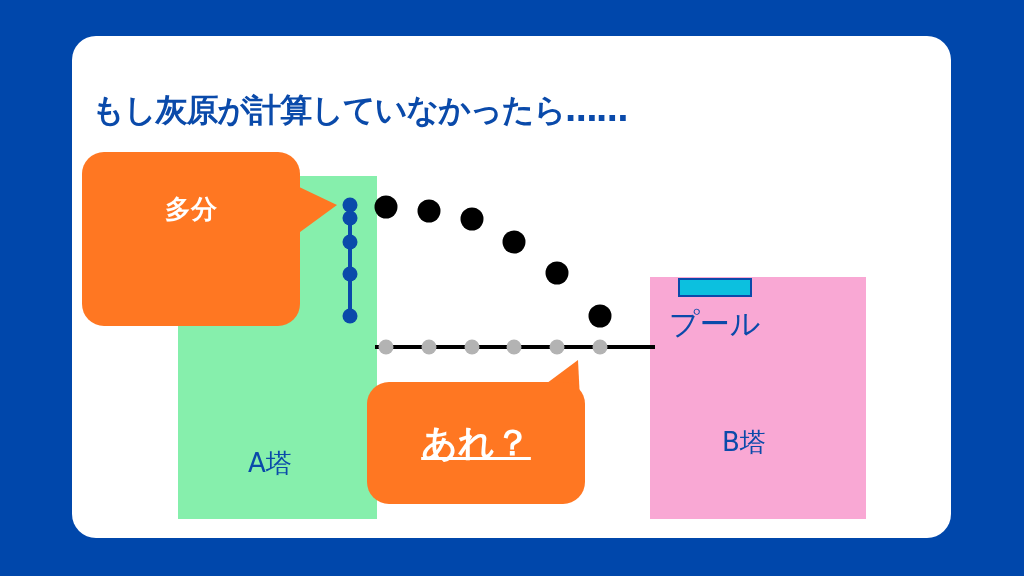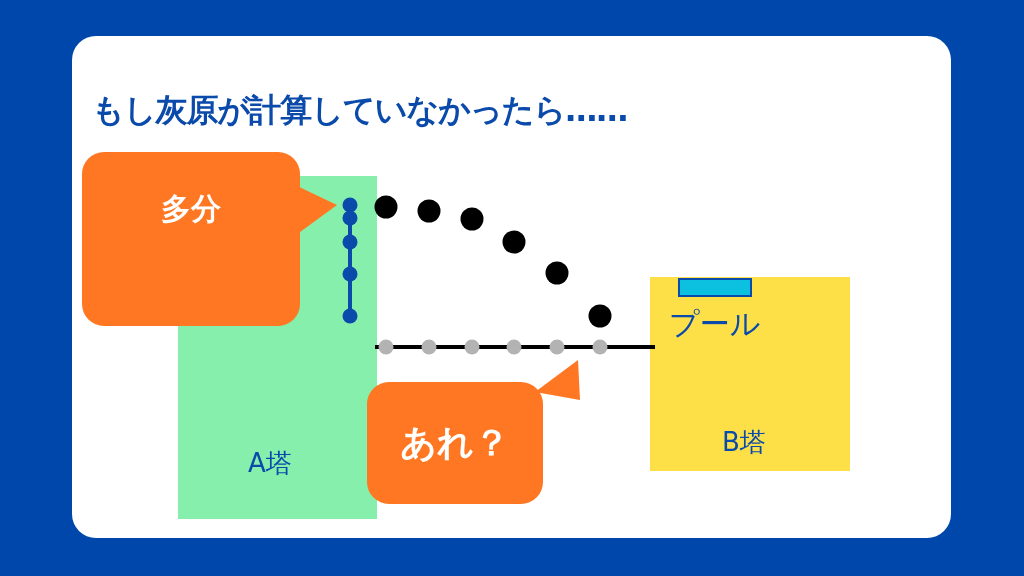--- a/index.html
+++ b/index.html
@@ -1,27 +1,27 @@
 <!DOCTYPE html>
 <html><head>
 <meta charset="utf-8">
 <style>
   html,body{margin:0;padding:0;}
   body{width:1024px;height:576px;background:#0047ab;position:relative;overflow:hidden;font-family:"DejaVu Sans","Liberation Sans",sans-serif;}
   .card{position:absolute;left:72px;top:36px;width:879px;height:502px;background:#ffffff;border-radius:24px;}
   .title{position:absolute;left:92px;top:80px;font-size:32px;font-weight:bold;color:#0a4aaa;letter-spacing:-1px;white-space:nowrap;line-height:60px;}
   .tower-a{position:absolute;left:178px;top:176px;width:199px;height:343px;background:#86efac;}
-  .tower-b{position:absolute;left:650px;top:277px;width:200px;height:194px;background:#fde047;}
+  .tower-b{position:absolute;left:650px;top:277px;width:200px;height:242px;background:#f9a8d4;padding-left:16px;}
   .tower-label{position:absolute;font-size:26px;color:#0a4aaa;white-space:nowrap;}
   .pool{position:absolute;left:678px;top:278px;width:74px;height:19px;background:#0cc0df;border:2px solid #0a4aaa;box-sizing:border-box;}
   .pool-label{position:absolute;left:669px;top:304px;font-size:30px;color:#0a4aaa;white-space:nowrap;}
   svg.overlay{position:absolute;left:0;top:0;}
   .bubble{position:absolute;background:#ff7722;border-radius:22px;color:#fff;font-weight:bold;text-align:center;}
-  .bubble1{left:82px;top:152px;width:218px;height:174px;font-size:30px;line-height:50px;padding-top:32px;box-sizing:border-box;}
-  .bubble2{left:367px;top:382px;width:176px;height:122px;font-size:36px;line-height:122px;}
+  .bubble1{left:82px;top:152px;width:218px;height:174px;font-size:26px;line-height:50px;padding-top:32px;box-sizing:border-box;}
+  .bubble2{left:367px;top:382px;width:218px;height:122px;font-size:36px;line-height:122px;text-decoration:underline;}
 </style>
 </head>
 <body>
 
 <div class="card"></div>
 
 <div class="title">もし灰原が計算していなかったら……</div>
 
 <div class="tower-a">
   <span class="tower-label" style="left:70px;top:270px;">A塔</span>

